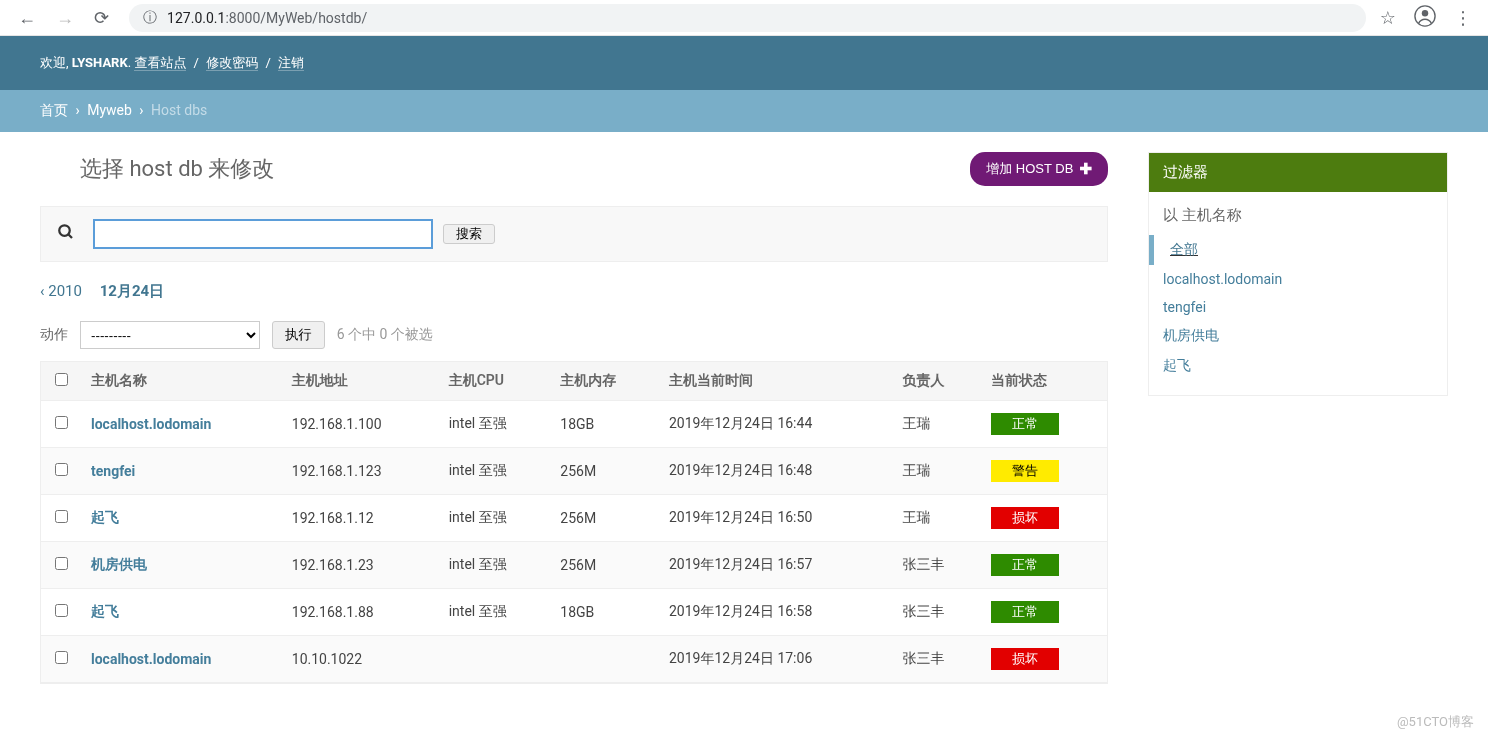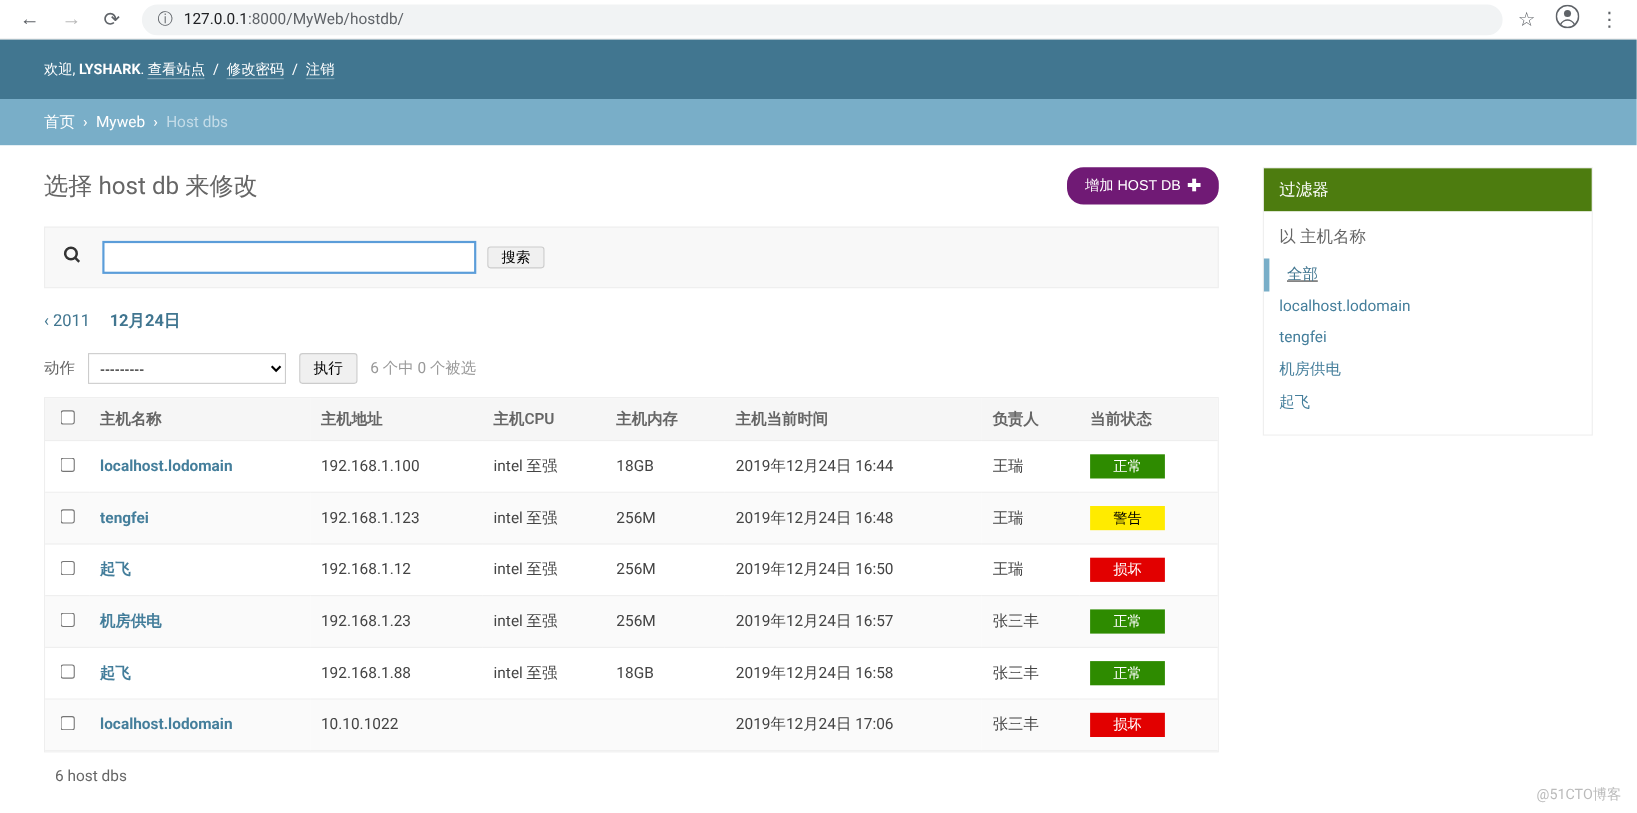--- a/index.html
+++ b/index.html
@@ -31,21 +31,21 @@
 .breadcrumbs { background: #79aec8; padding: 12px 40px; font-size: 14px; color: #c4dce8; }
 .breadcrumbs a { color: #fff; text-decoration: none; }
 .breadcrumbs .sep2 { margin: 0 4px; color: #fff; }
 
 
 #content { padding: 20px 40px; display: flex; gap: 40px; }
 #content-main { flex: 1; }
 #content-sidebar { width: 300px; }
 
 
-.title-row { display: flex; justify-content: space-between; align-items: center; margin-bottom: 20px; }
+.title-row { display: flex; justify-content: space-between; align-items: center; margin-bottom: 20px; margin-left: 40px; }
 .title-row h1 { font-size: 22px; font-weight: 400; color: #666; }
 .add-btn { background: #701a75; color: #fff; border: none; border-radius: 15px; padding: 8px 16px; font-size: 13px; cursor: pointer; display: flex; align-items: center; gap: 6px; }
 .add-btn .plus { font-weight: bold; font-size: 15px; }
 
 
 .search-bar { background: #f8f8f8; border: 1px solid #eee; padding: 12px; display: flex; align-items: center; gap: 10px; margin-bottom: 20px; }
 .search-icon { font-size: 18px; font-weight: bold; color: #333; margin-left: 4px; margin-right: 8px; }
 .search-input { width: 340px; height: 30px; border: 2px solid #5b9dd9; padding: 0 8px; font-size: 14px; outline: none; }
 .search-btn { height: 20px; padding: 0 12px; background: #f0f0f0; border: 1px solid #ccc; border-radius: 3px; cursor: pointer; font-size: 13px; }
 
@@ -152,21 +152,21 @@
         <svg width="18" height="18" viewBox="0 0 24 24" fill="none" stroke="#333" stroke-width="3">
             <circle cx="10" cy="10" r="7"></circle>
             <line x1="20" y1="20" x2="15" y2="15"></line>
           </svg>
       </span>
       <input class="search-input" type="text" placeholder="" style="">
       <button class="search-btn">搜索</button>
     </div>
 
     <div class="date-pager">
-      <span class="prev-year">‹ 2011</span>
+      <span class="prev-year">‹ 2010</span>
       <span class="curr-date">12月24日</span>
     </div>
 
     <div class="action-bar">
       <span>动作</span>
       <select class="action-select">
         <option>---------</option>
       </select>
       <button class="action-go">执行</button>
       <span class="action-count">6 个中 0 个被选</span>
@@ -246,21 +246,20 @@
               <td></td>
               <td></td>
               <td>2019年12月24日 17:06</td>
               <td>张三丰</td>
               <td><span class="status-tag status-broken">损坏</span></td>
             </tr>
           </tbody>
       </table>
     </div>
 
-    <div class="result-count">6 host dbs</div>
 
   </div>
 
   <div id="content-sidebar">
     <div class="filter-panel">
       <div class="filter-header">过滤器</div>
       <div class="filter-body">
         <div class="filter-by">以 主机名称</div>
         <ul class="filter-list" id="filter-list">
             <li class="active"><a href="#">全部</a></li>

